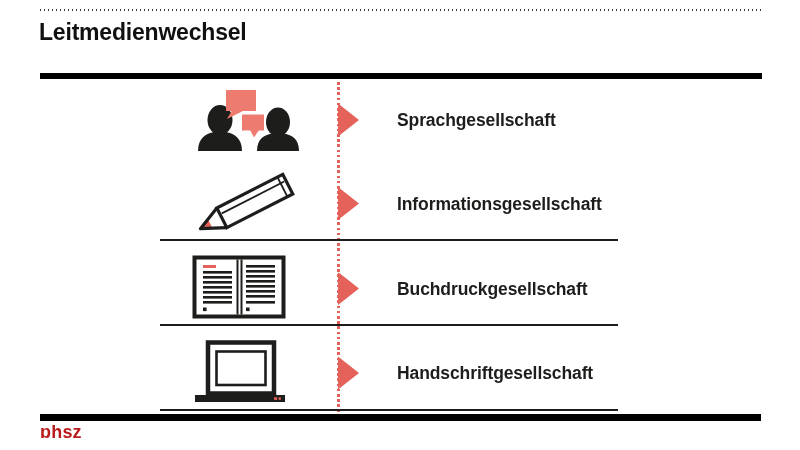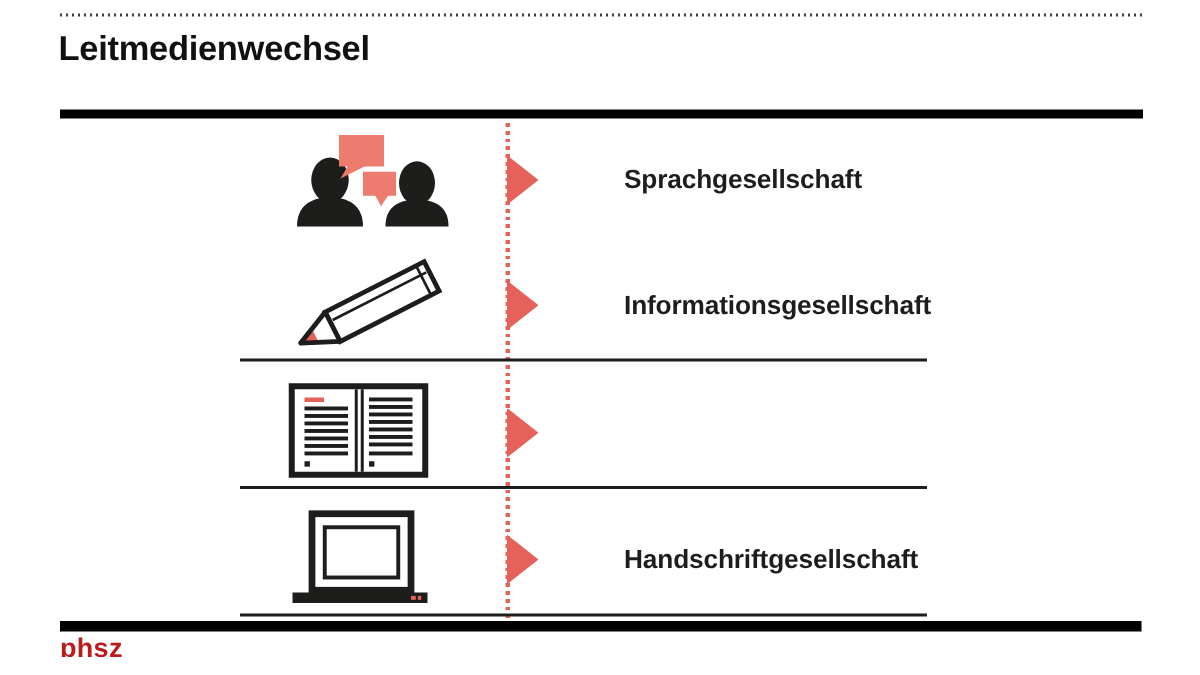--- a/index.html
+++ b/index.html
@@ -43,21 +43,21 @@
     position:absolute;left:337px;top:3px;width:2.6px;height:330px;
     background-image:repeating-linear-gradient(to bottom,var(--accent,#e5625a) 0 2.6px,transparent 2.6px 5.2px);
   }
   .chevron{
     position:absolute;left:338px;top:50%;transform:translateY(-50%);
     width:21px;height:33px;
     background:var(--accent,#e5625a);
     clip-path:polygon(0 0,100% 50%,0 100%);
   }
   .row-label{
-    position:absolute;left:416px;top:50%;transform:translateY(-50%);
+    position:absolute;left:397px;top:50%;transform:translateY(-50%);
     font-size:17.5px;font-weight:bold;color:var(--ink,#1d1d1b);letter-spacing:-0.1px;
     white-space:nowrap;
   }
   .icon-box{position:absolute;}
   .ib1{left:180px;top:9px;}
   .ib2{left:190px;top:9px;}
   .ib3{left:192px;top:9px;}
   .ib4{left:192px;top:8px;}
   .ink-fill{fill:var(--ink,#1d1d1b);}
   .accent-fill{fill:var(--accent,#e5625a);}
@@ -135,20 +135,21 @@
           <rect class="ink-fill" x="54" y="20" width="29" height="2.6"></rect>
           <rect class="ink-fill" x="54" y="25" width="29" height="2.6"></rect>
           <rect class="ink-fill" x="54" y="30" width="29" height="2.6"></rect>
           <rect class="ink-fill" x="54" y="35" width="29" height="2.6"></rect>
           <rect class="ink-fill" x="54" y="40" width="29" height="2.6"></rect>
           <rect class="ink-fill" x="54" y="46" width="29" height="2.6"></rect>
           <rect class="ink-fill" x="54" y="52.5" width="3.6" height="3.6"></rect>
         </svg>
       </div>
       <div class="chevron"></div>
+      <div class="row-label">Buchdruckgesellschaft</div>
     </div>
     <div class="row-divider div3"></div>
 
     <div class="row row4">
       <div class="icon-box ib4">
         <svg width="96" height="66" viewBox="0 0 96 66">
           <rect class="outline" x="16" y="3.5" width="66" height="51" stroke-width="4.5"></rect>
           <rect class="outline" x="24.5" y="12.5" width="49" height="33.5" stroke-width="2.6"></rect>
           <rect class="ink-fill" x="3" y="56" width="90" height="7"></rect>
           <rect class="accent-fill" x="82" y="58.3" width="3.2" height="2.6"></rect>

